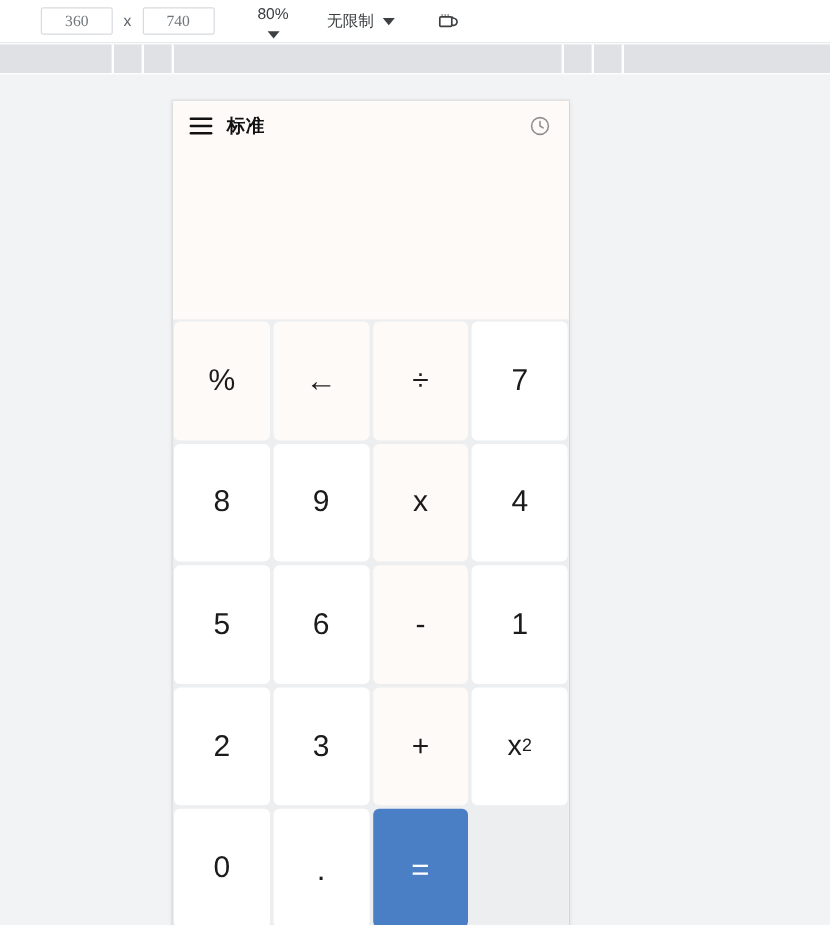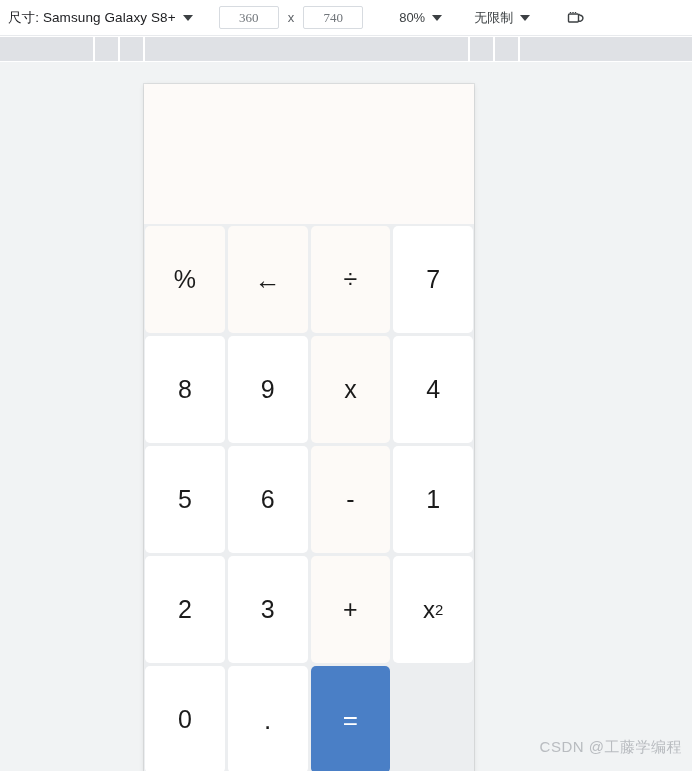--- a/index.html
+++ b/index.html
@@ -61,21 +61,21 @@
     line-height: 21px;
     outline: none;
   }
 
   .dim-x {
     color: #5f6368;
     font-size: 13px;
     margin: 0 9px;
   }
 
-  .zoom-item { margin-left: 36px; }
+  .zoom-item { margin-left: 36px; flex-direction: column; }
   .throttle-item { margin-left: 32px; }
   .rotate-item { margin-left: 34px; }
 
   .rotate-btn {
     width: 22px; height: 22px;
     display: flex; align-items: center; justify-content: center;
     cursor: pointer;
   }
 
   
@@ -234,24 +234,20 @@
     color: #b9bcc0;
     letter-spacing: 0.5px;
     white-space: nowrap;
   }
 </style>
 </head>
 <body>
 
 <div class="device-toolbar">
 
-  <div class="tb-item">
-    <span class="device-select-label">尺寸: Samsung Galaxy S8+</span>
-    <span class="caret"></span>
-  </div>
 
   <input class="dim-input" style="margin-left: 26px;" type="text" value="360">
 
   <span class="dim-x">x</span>
 
   <input class="dim-input" type="text" value="740" style="">
 
   <div class="tb-item zoom-item">
     <span>80%</span>
     <span class="caret"></span>
@@ -281,20 +277,34 @@
   <div class="tick" style="left:468px;"></div>
   <div class="tick" style="left:493px;"></div>
   <div class="tick" style="left:518px;"></div>
 </div>
 <div class="ruler-bottom-line"></div>
 
 <div class="canvas">
 
   <div class="phone">
 
+    <div class="calc-header">
+      <div class="hamburger">
+        <span></span>
+        <span></span>
+        <span></span>
+      </div>
+      <div class="calc-title">标准</div>
+      <div class="history-icon">
+        <svg width="18" height="18" viewBox="0 0 18 18">
+          <circle cx="9" cy="9" r="7" fill="none" stroke="#8e8e8e" stroke-width="1.3"></circle>
+          <path d="M9 5.2 V9 L11.6 10.6" fill="none" stroke="#8e8e8e" stroke-width="1.3" stroke-linecap="round"></path>
+        </svg>
+      </div>
+    </div>
 
     <div class="calc-display">
       <div class="display-value"></div>
     </div>
 
     <div class="keypad">
       <button class="key fn">%</button>
       <button class="key fn arrow">←</button>
       <button class="key op">÷</button>
 
@@ -313,14 +323,13 @@
       <button class="key">3</button>
       <button class="key op">+</button>
 
       <button class="key sup">x<sup>2</sup></button>
       <button class="key">0</button>
       <button class="key dot">.</button>
       <button class="key equals">=</button>
     </div>
   </div>
 
-  <div class="watermark">CSDN @工藤学编程</div>
 </div>
 
 </body></html>

